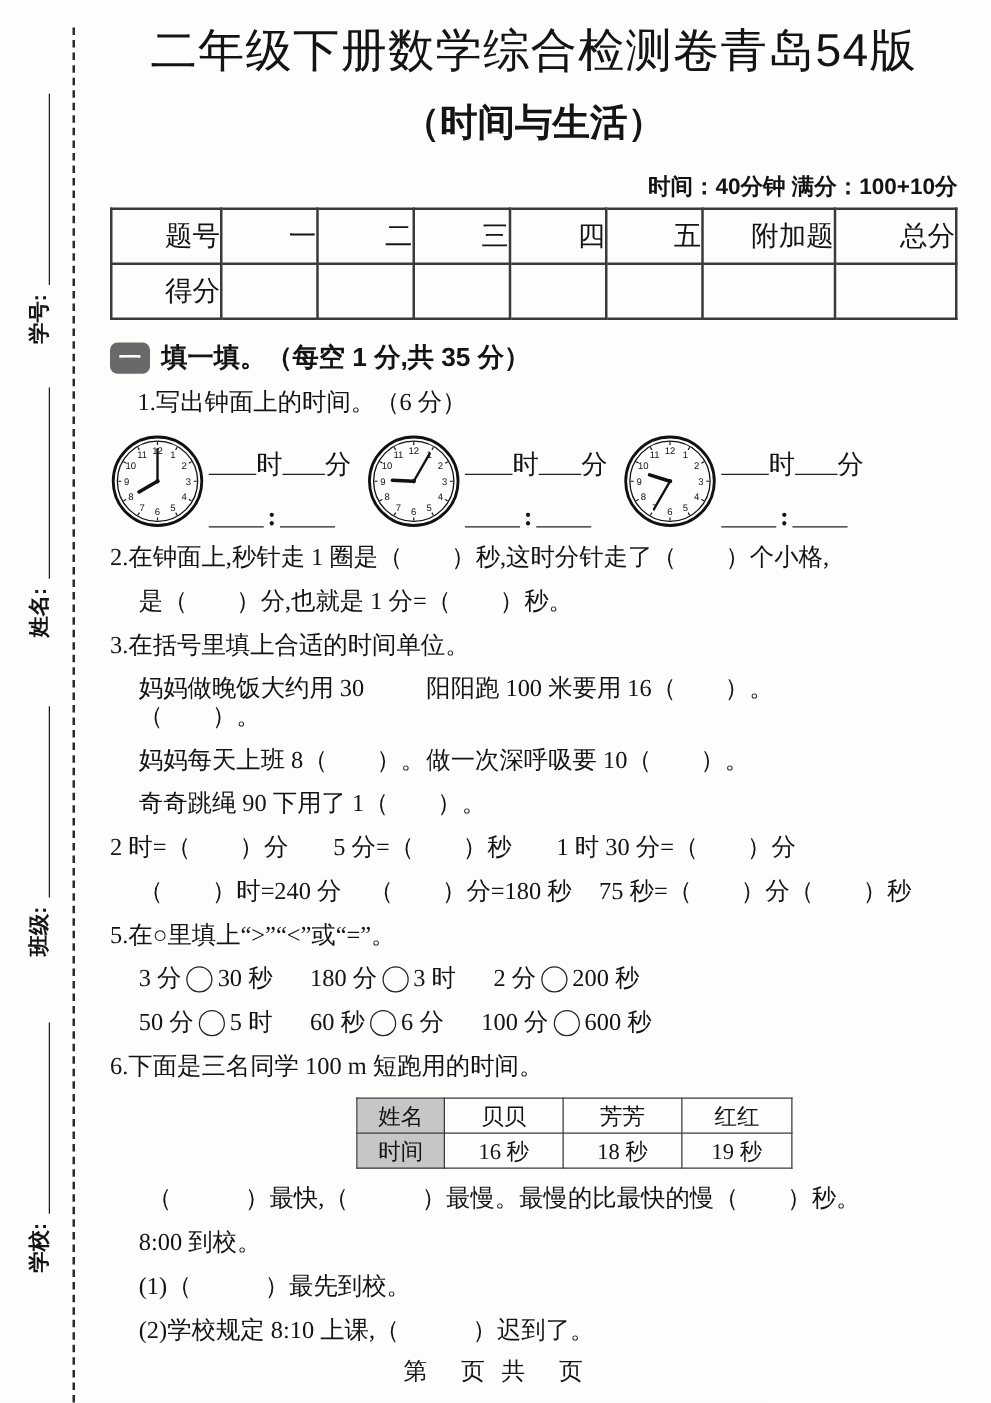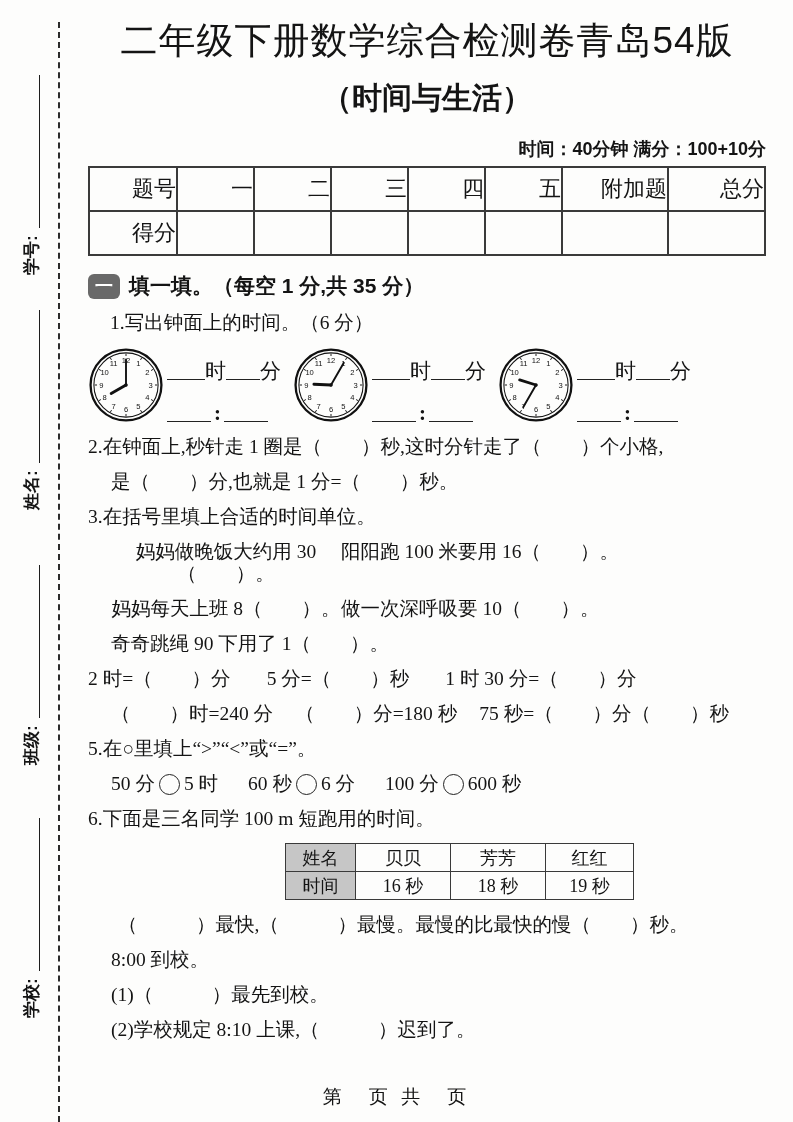--- a/index.html
+++ b/index.html
@@ -48,21 +48,21 @@
   .clocks-row { display:flex; gap:12px; margin:2px 0 10px; }
   .clock-group { display:flex; align-items:flex-start; gap:3px; }
   .clock { width:76px; height:76px; flex:0 0 auto; }
   .clock-blanks { display:flex; flex-direction:column; gap:16px; padding-top:10px;
                   font-size:21px; }
   .blank { display:inline-block; border-bottom:1.8px solid #222; height:15px;
            vertical-align:-2px; }
   .w38 { width:38px; } .w34 { width:34px; } .w44 { width:44px; }
   .colon { font-weight:bold; padding:0 3px; }
 
-  .two-col { display:flex;text-align:center; }
+  .two-col { display:flex; }
   .two-col .colL { width:230px; flex:0 0 auto; }
 
   .row-flex { display:flex; }
   .g36 { gap:36px; } .g22 { gap:22px; } .g30 { gap:30px; }
 
   .circle { display:inline-block; width:21px; height:21px; border:1.7px solid #222;
             border-radius:50%; vertical-align:-5px; margin:0 4px; }
 
   table.runs { border-collapse:collapse; table-layout:fixed; margin:2px 0 14px 197px;
                font-size:18px; }
@@ -278,20 +278,25 @@
     <span>1 时 30 分=（　　）分</span>
   </div>
   <div class="q cont row-flex g22">
     <span>（　　）时=240 分</span>
     <span>（　　）分=180 秒</span>
     <span>75 秒=（　　）分（　　）秒</span>
   </div>
 
   <div class="q">5.在○里填上“&gt;”“&lt;”或“=”。</div>
   <div class="q cont row-flex g30">
+    <span class="cmp"><span>3 分</span><span class="circle"></span><span>30 秒</span></span>
+    <span class="cmp"><span>180 分</span><span class="circle"></span><span>3 时</span></span>
+    <span class="cmp"><span>2 分</span><span class="circle"></span><span>200 秒</span></span>
+  </div>
+  <div class="q cont row-flex g30">
     <span class="cmp"><span>50 分</span><span class="circle"></span><span>5 时</span></span>
     <span class="cmp"><span>60 秒</span><span class="circle"></span><span>6 分</span></span>
     <span class="cmp"><span>100 分</span><span class="circle"></span><span>600 秒</span></span>
   </div>
 
   <div class="q">6.下面是三名同学 100 m 短跑用的时间。</div>
   <table class="runs">
     <colgroup>
         <col class="rc1">
         <col class="rc2">

